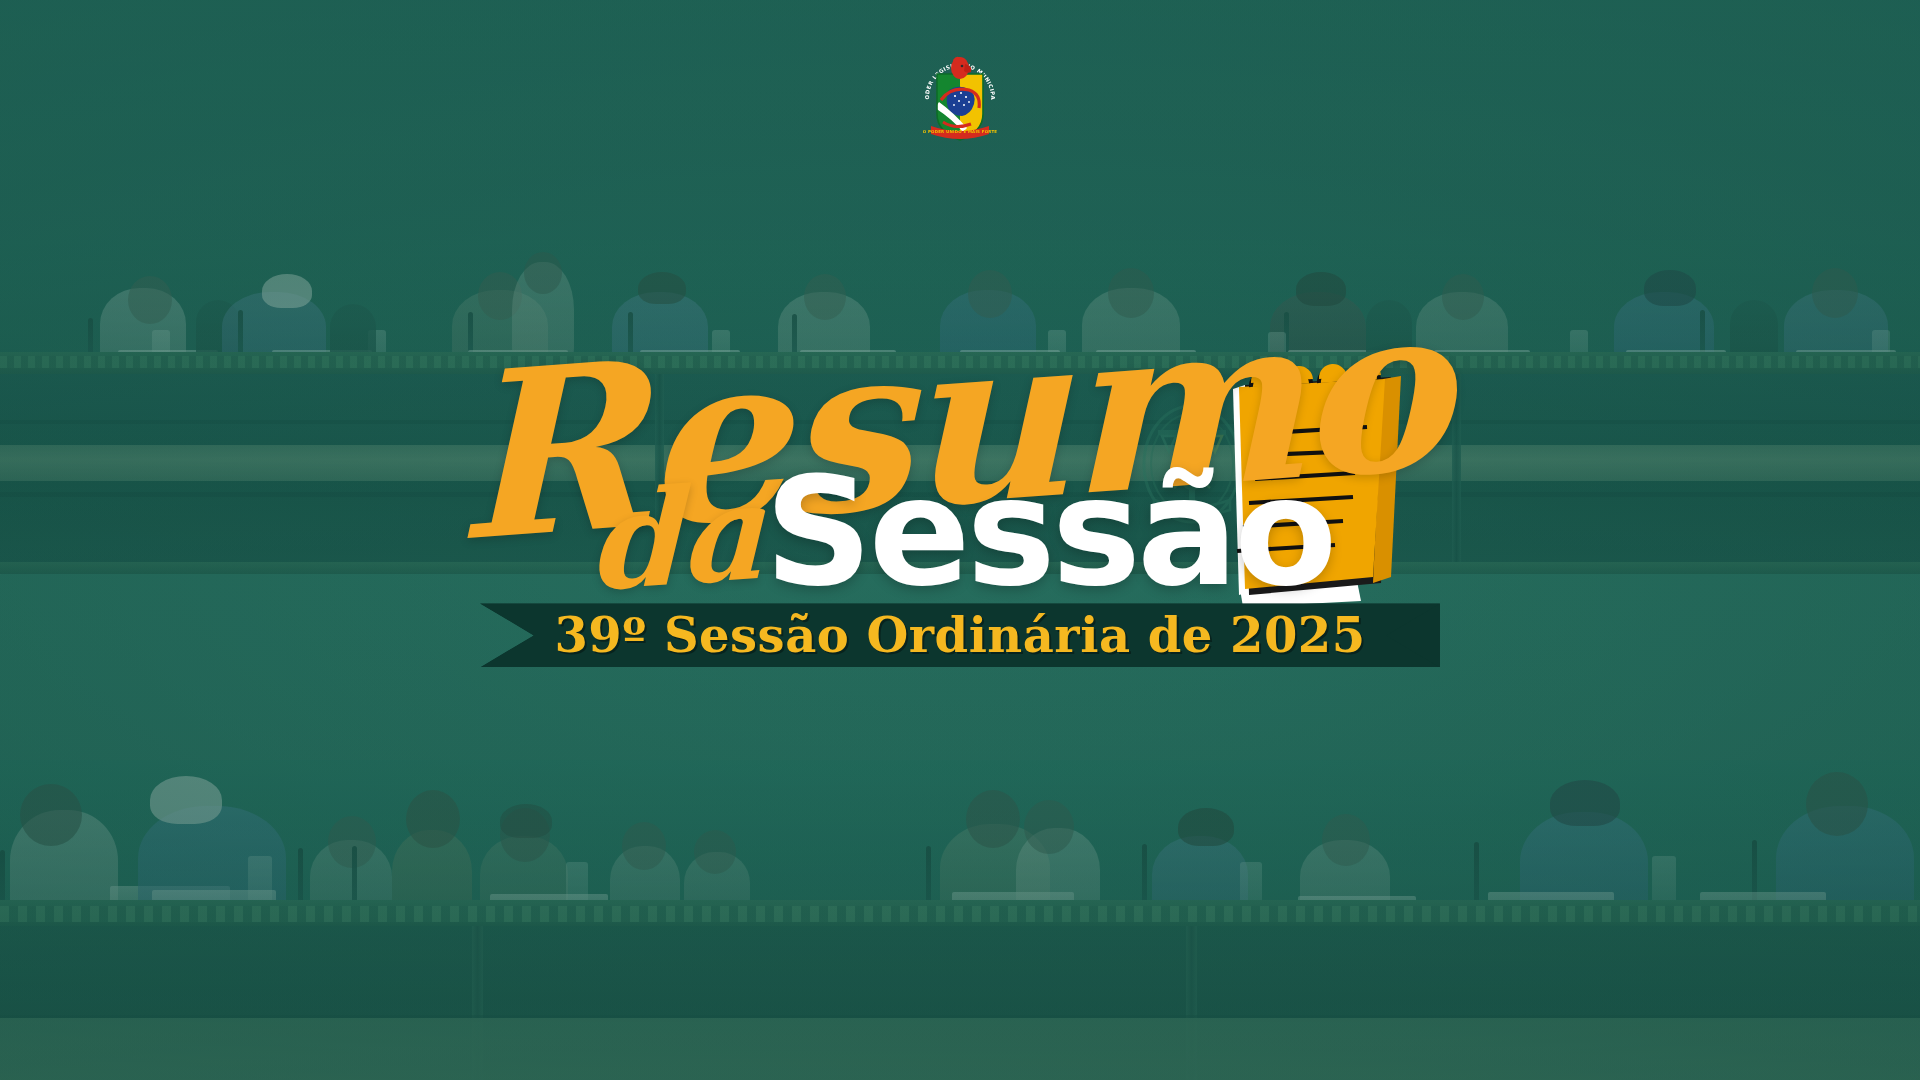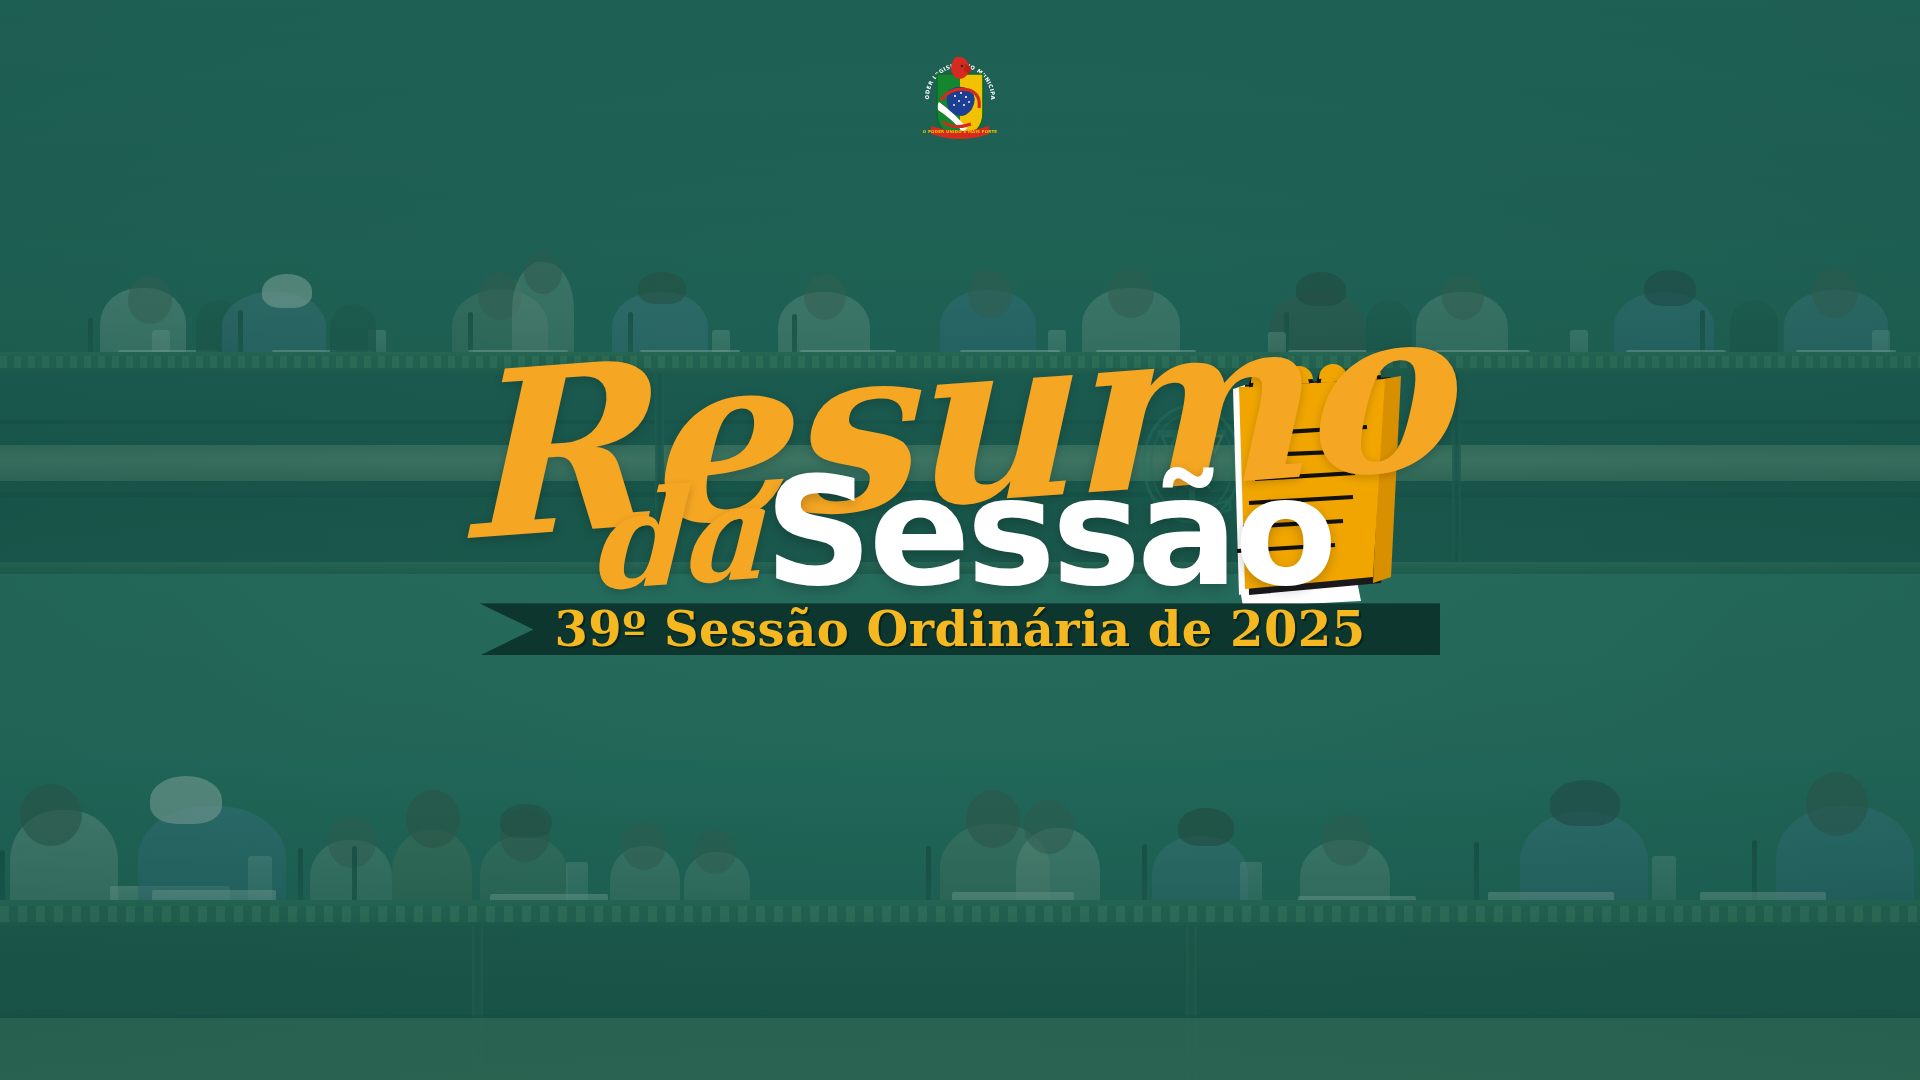--- a/index.html
+++ b/index.html
@@ -190,21 +190,21 @@
   .word-sessao {
     font-family:"DejaVu Sans", sans-serif;
     font-weight:700; font-size:150px; line-height:.86;
     color:#ffffff; letter-spacing:-4px;
     text-shadow:0 4px 12px rgba(0,0,0,.22);
   }
 
   
   .ribbon {
     position:relative; margin-top:6px;
-    height:52px; min-width:960px;
+    height:64px; min-width:960px;
     background:#0C362E;
     display:flex; align-items:center; justify-content:center;
     clip-path:polygon(0 0, 100% 0, 100% 100%, 0 100%,
                       0 100%, 5.6% 50%, 0 0);
     z-index:4;
   }
   .ribbon-inner {
     position:absolute; inset:0; background:#0C362E;
     clip-path:polygon(0% 0%, 100% 0%, 94.4% 50%, 100% 100%, 0% 100%, 5.6% 50%);
   }

